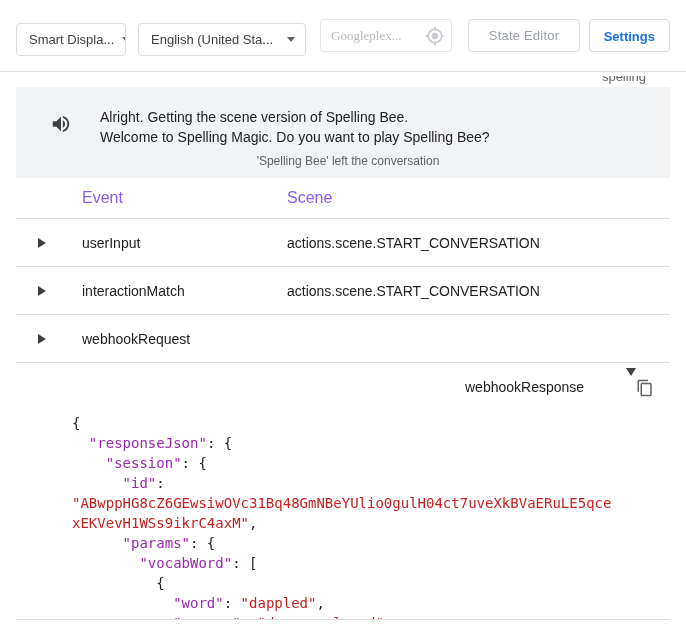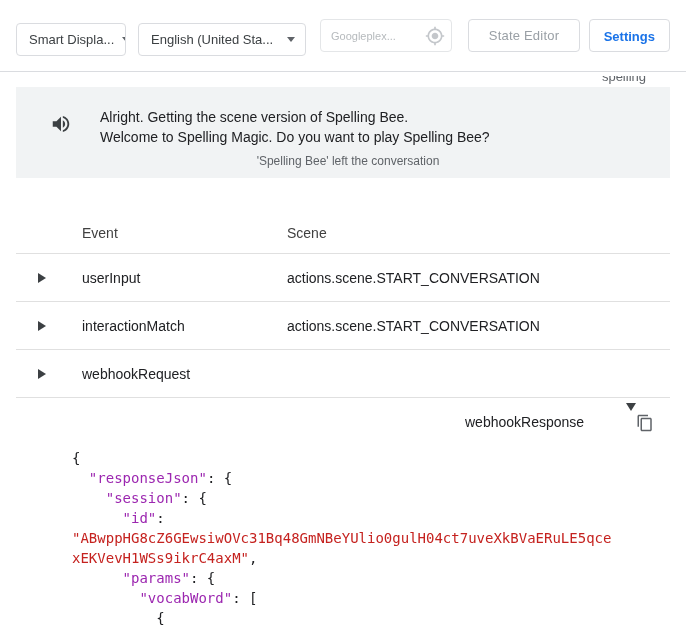--- a/index.html
+++ b/index.html
@@ -17,21 +17,21 @@
     padding:0 10px 0 12px; font-size:13px; color:#3c4043; cursor:pointer;
     white-space:nowrap; overflow:hidden; background:#fff;margin-top:8px;
   }
   .dd-surface { width:110px; margin-right:12px; }
   .dd-language { width:168px; margin-right:14px; }
   .caret { width:0; height:0; border-left:4px solid transparent; border-right:4px solid transparent; border-top:5px solid #5f6368; margin-left:8px; flex:none; }
   .loc {
     display:flex; align-items:center; width:132px; height:33px;
     border:1px solid #e4e6e8; border-radius:4px; padding:0 6px 0 10px; margin-right:16px;
   }
-  .loc input { border:none; outline:none; width:92px; font-size:11px; color:#9aa0a6; font-family:Liberation Sans, sans-serif; background:transparent; }
+  .loc input { border:none; outline:none; width:92px; font-size:13px; color:#9aa0a6; font-family:Liberation Serif, serif; background:transparent; }
   .loc input::placeholder { color:#b6babd; }
   .loc .loc-icon { margin-left:auto; display:flex; }
   .btn-ghost {
     width:112px; height:33px; border:1px solid #dadce0; border-radius:4px; background:#fff;
     font-size:13px; color:#9aa0a6; letter-spacing:.2px; cursor:pointer; font-family:"Liberation Sans", sans-serif;
   }
   .btn-settings {
     margin-left:auto; height:33px; padding:9px 14px; border:1px solid #dadce0; border-radius:4px; background:#fff;
     font-size:13px; font-weight:bold; color:var(--accent, #1a73e8); cursor:pointer; font-family:"Liberation Sans", sans-serif;
   }
@@ -42,21 +42,21 @@
 
   
   .transcript { margin:15px 16px 0; background:var(--panel-bg, #f1f3f4); padding:20px 24px 10px 34px; }
   .transcript-body { display:flex; }
   .speaker { flex:none; width:22px; height:22px; margin:6px 28px 0 0; color:#3c4043; }
   .messages { font-size:14px; line-height:20px; color:#202124; }
   .note { text-align:center; font-size:12px; color:#5f6368; margin-top:7px; }
 
   
   .log { margin:0 16px; }
-  .log-header { display:flex; align-items:center; height:41px; border-bottom:1px solid #e0e0e0; font-size:14px; color:#404040;margin-top:35px; }
+  .log-header { display:flex; align-items:center; height:41px; border-bottom:1px solid #e0e0e0; font-size:16px; color:#8b5cf6; }
   .col-arrow { width:66px; padding-left:22px; flex:none; }
   .col-event { width:205px; flex:none; }
   .col-scene { flex:1; }
   .log-row { display:flex; align-items:center; height:48px; border-bottom:1px solid #e0e0e0; font-size:14px; color:#202124; cursor:pointer; }
   .tri-r { display:inline-block; width:0; height:0; border-top:5px solid transparent; border-bottom:5px solid transparent; border-left:8px solid #3c4043; }
   .tri-d { display:inline-block; width:0; height:0; border-left:5px solid transparent; border-right:5px solid transparent; border-top:8px solid #3c4043; }
 
   
   .log-row-expanded { height:257px; border-bottom:1px solid #e0e0e0; overflow:hidden; position:relative; cursor:default; }
   .expanded-head { display:flex; align-items:flex-end; height:50px; font-size:14px; cursor:pointer;flex-direction:column; }

